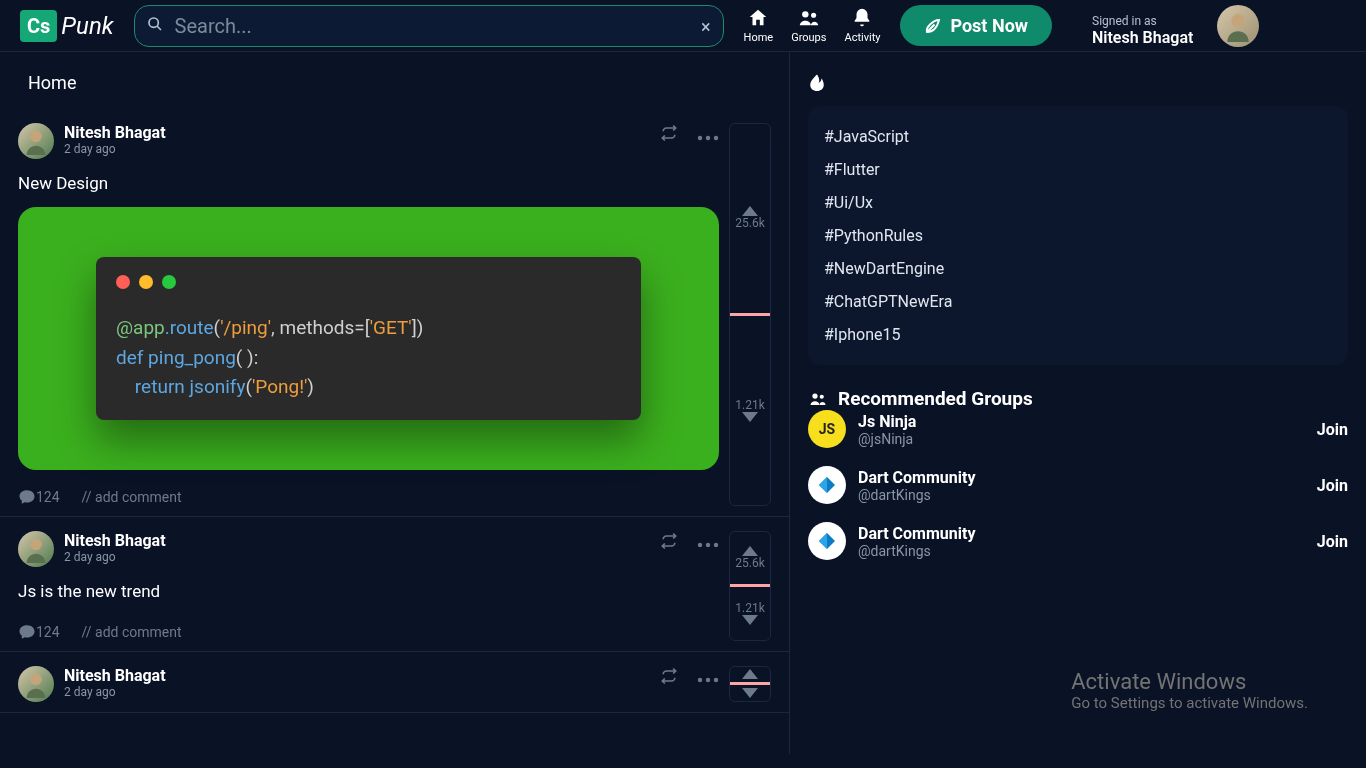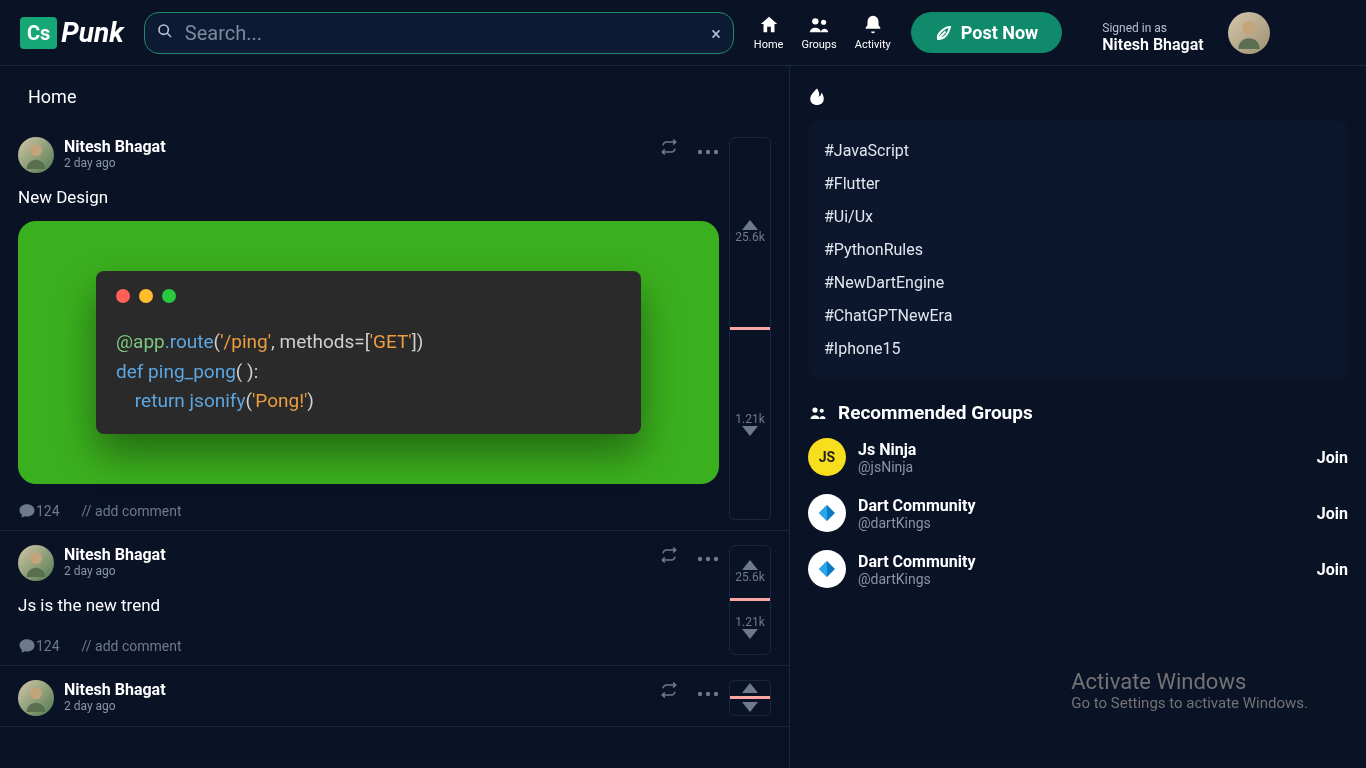--- a/index.html
+++ b/index.html
@@ -1,20 +1,20 @@
 <!DOCTYPE html>
 <html><head>
 <meta charset="utf-8">
 <style>
 *{margin:0;padding:0;box-sizing:border-box;font-family:-apple-system,BlinkMacSystemFont,"Segoe UI",Roboto,sans-serif}
 body{background:#0a1226;color:#fff;width:1366px;height:768px;overflow:hidden;position:relative}
-.topbar{display:flex;align-items:center;height:66px;padding:0 20px;border-bottom:1px solid #1a2742;gap:20px}
+.topbar{display:flex;align-items:center;height:52px;padding:0 20px;border-bottom:1px solid #1a2742;gap:20px}
 .logo{display:flex;align-items:center;gap:4px}
 .logo-badge{background:#15a776;color:#fff;font-weight:700;font-size:20px;padding:4px 7px;border-radius:4px}
-.logo-text{font-weight:700;font-size:28px;font-style:italic;color:#fff}
+.logo-text{font-weight:400;font-size:24px;font-style:italic;color:#fff}
 .search-wrap{flex:1;max-width:590px;position:relative}
 .search-input{width:100%;height:42px;background:#0d1a33;border:1px solid #1f8a6b;border-radius:15px;color:#fff;font-size:20px;padding:0 40px}
 .search-input::placeholder{color:#7c8a9c}
 .search-icon{position:absolute;left:13px;top:50%;transform:translateY(-50%);color:#b5c1d0}
 .search-clear{position:absolute;right:13px;top:50%;transform:translateY(-50%);color:#b5c1d0;cursor:pointer;font-size:18px}
 .nav-icons{display:flex;gap:18px}
 .nav-item{display:flex;flex-direction:column;align-items:center;gap:2px;color:#fff;cursor:pointer}
 .nav-item svg{width:22px;height:22px}
 .nav-item span{font-size:11px}
 .post-now{background:#0f8a6b;color:#fff;border:none;border-radius:22px;padding:10px 24px;font-size:18px;font-weight:700;display:flex;align-items:center;gap:8px;cursor:pointer}
@@ -47,21 +47,21 @@
 .post-foot{display:flex;align-items:center;gap:22px;color:#6d7a8d;font-size:14px;padding-top:8px}
 .comment-count{display:flex;align-items:center;}
 .vote-box{width:42px;border:1px solid #1a2742;border-radius:6px;display:flex;flex-direction:column;overflow:hidden;align-self:stretch}
 .vote-half{flex:1;display:flex;flex-direction:column;align-items:center;justify-content:center;color:#6d7a8d;font-size:12px;cursor:pointer}
 .vote-half:first-child{border-bottom:3px solid #fca5a5}
 .vote-half svg{width:16px;height:10px}
 .sidebar{flex:1;padding:20px 18px;overflow-y:auto}
 .side-h{display:flex;align-items:center;gap:10px;font-size:20px;font-weight:800;margin-bottom:14px}
 .trends{background:rgba(20,32,58,0.3);border-radius:12px;padding:14px 16px;margin-bottom:22px}
 .trend{font-size:16px;padding:7px 0;cursor:pointer;color:#e0e7f0}
-.groups-h{display:flex;align-items:center;gap:10px;font-size:19px;font-weight:700;margin-bottom:14px}
+.groups-h{display:flex;align-items:center;gap:10px;font-size:19px;font-weight:700;}
 .group{display:flex;align-items:center;gap:12px;margin-bottom:18px}
 .group-av{width:38px;height:38px;border-radius:50%;flex-shrink:0;display:flex;align-items:center;justify-content:center;font-weight:700}
 .group-av.js{background:#f7df1e;color:#222;font-size:14px}
 .group-av.dart{background:#fff}
 .group-info .gname{font-weight:700;font-size:16px}
 .group-info .ghandle{font-size:14px;color:#8a96a8}
 .join{margin-left:auto;color:#fff;font-weight:700;font-size:16px;cursor:pointer}
 .watermark{position:absolute;right:58px;bottom:56px;color:#737373}
 .watermark .t{font-size:22px}
 .watermark .s{font-size:15px}

